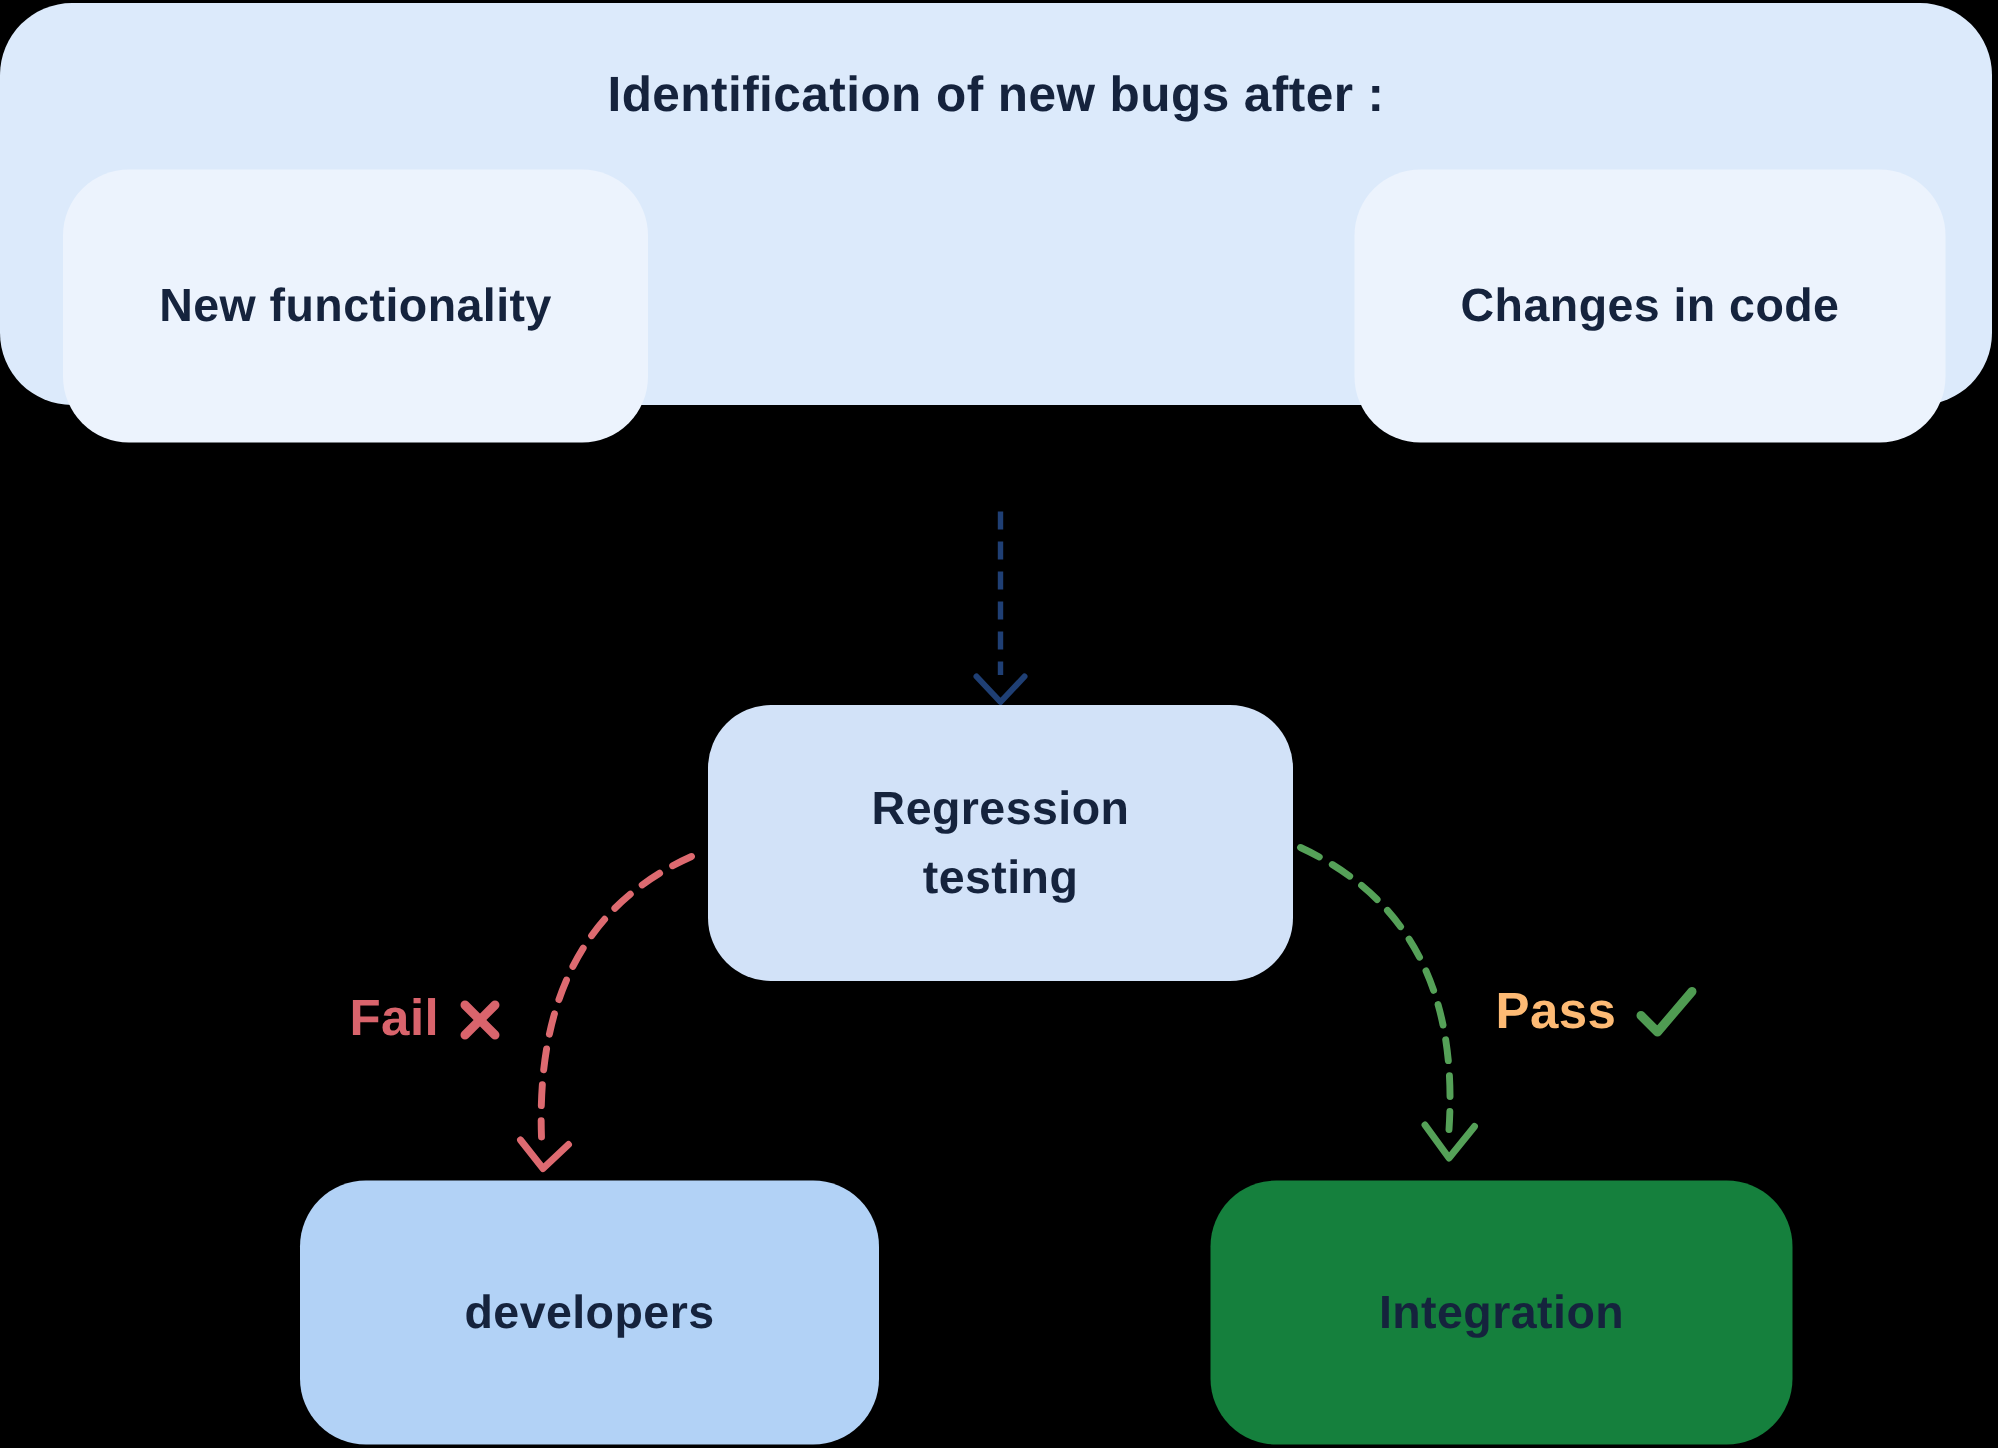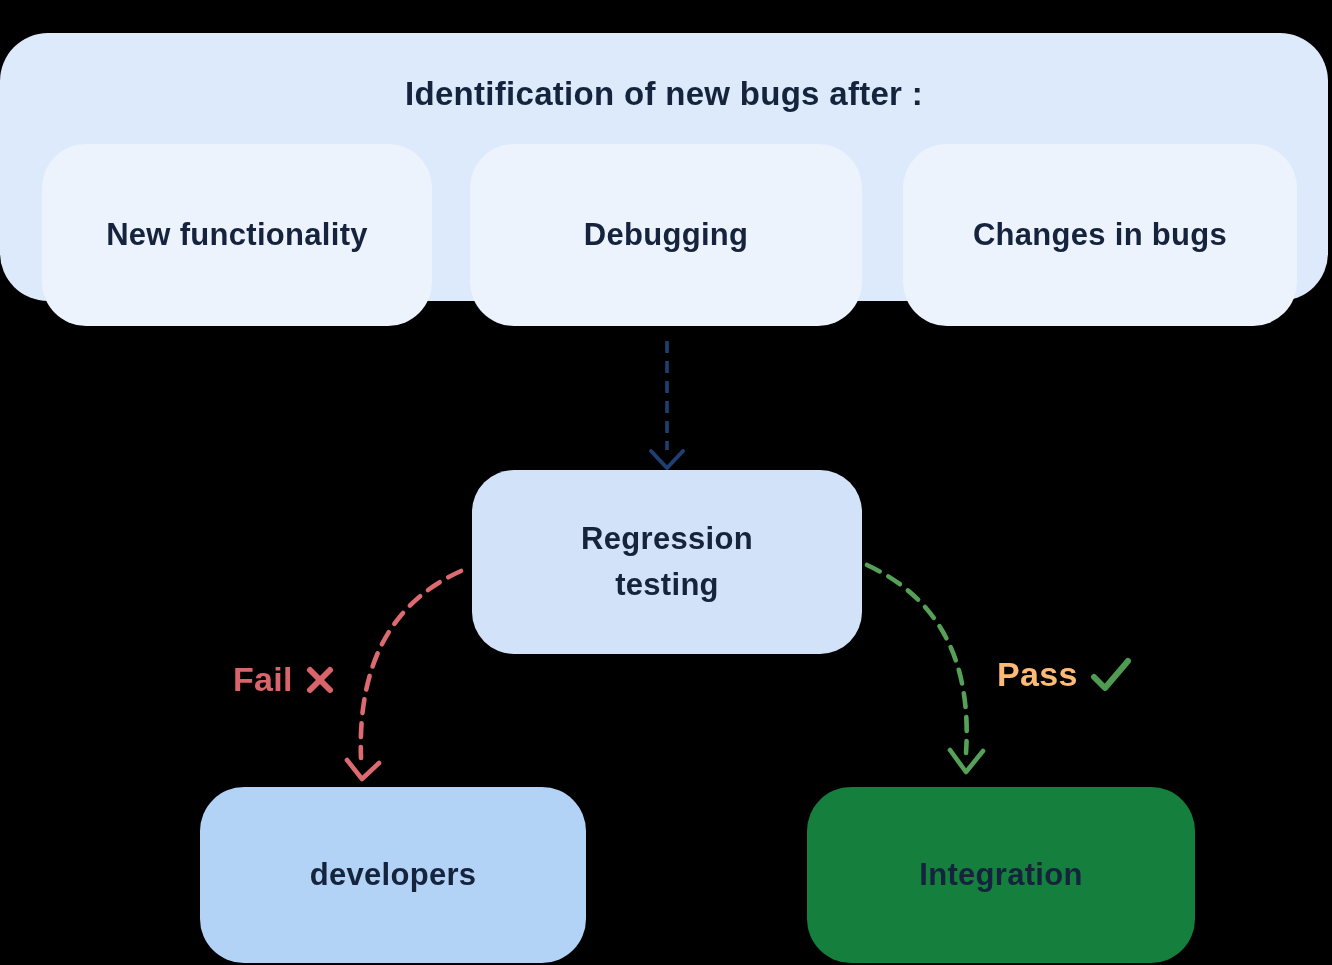--- a/index.html
+++ b/index.html
@@ -16,21 +16,20 @@
     width: 1332px;
     height: 965px;
   }
   
   .panel {
     position: absolute;
     left: 0; top: 2px;
     width: 1328px; height: 268px;
     background: #dceafb;
     border-radius: 48px;
-    margin-top: 31px;
   }
   .panel-title {
     position: absolute;
     left: 0; top: 42px;
     width: 100%;
     text-align: center;
     font-size: 33px;
     font-weight: 700;
     color: #15233d;
     letter-spacing: 0.3px;
@@ -111,25 +110,22 @@
 </head>
 <body>
 
 <div class="stage">
 
   <div class="panel">
     <div class="panel-title">Identification of new bugs after :</div>
     <div class="panel-item item-1">
       <span>New functionality</span>
     </div>
-    <div class="panel-item item-2">
-      <span>Debugging</span>
-    </div>
     <div class="panel-item item-3">
-      <span>Changes in bugs</span>
+      <span>Changes in code</span>
     </div>
   </div>
 
   <svg class="arrows" viewBox="0 0 1332 965" xmlns="http://www.w3.org/2000/svg">
 
     <g>
       <line x1="667" y1="341" x2="667" y2="450" stroke="#1f3f74" stroke-width="3.6" stroke-dasharray="12 8"></line>
       <polyline points="651,451 667,468 683,451" fill="none" stroke="#1f3f74" stroke-width="4" stroke-linecap="round" stroke-linejoin="round"></polyline>
     </g>
 

